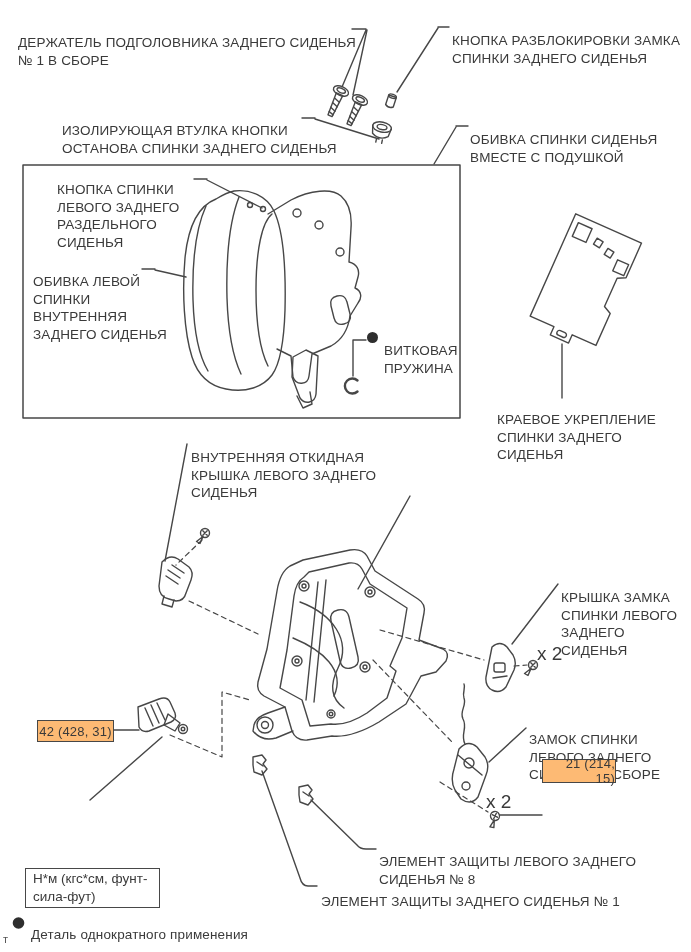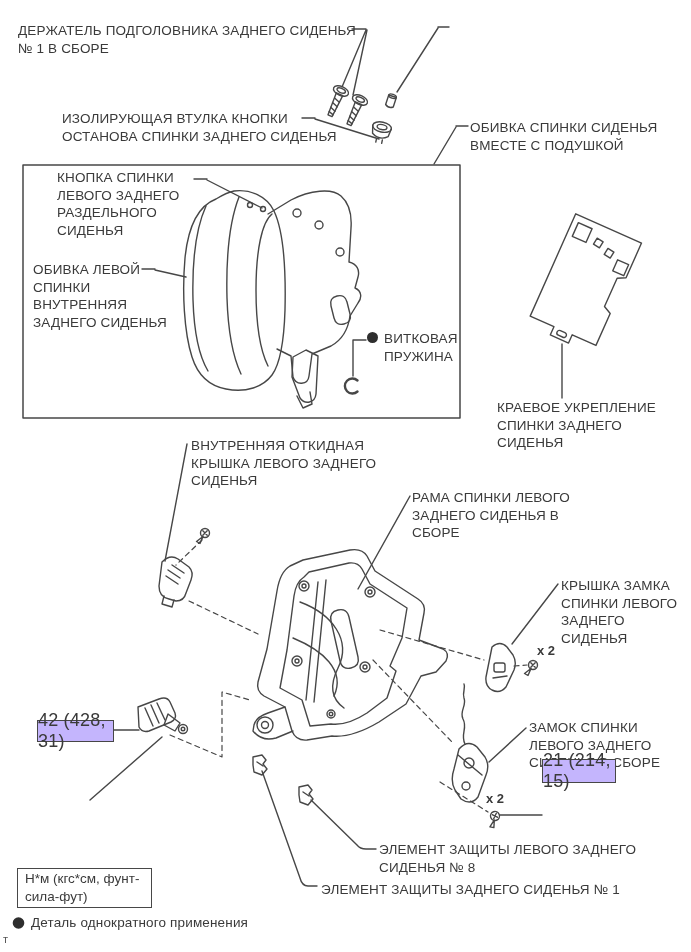--- a/index.html
+++ b/index.html
@@ -3,31 +3,31 @@
 <meta charset="utf-8">
 <style>
   html,body{margin:0;padding:0;background:#ffffff;}
   .canvas{
     position:relative;width:691px;height:952px;background:#ffffff;
     font-family:"Liberation Sans",sans-serif;color:#3a3a3a;overflow:hidden;
   }
   .art{position:absolute;left:0;top:0;}
   .lbl{
     position:absolute;font-size:13.5px;line-height:17.5px;
-    white-space:pre-line;letter-spacing:0.15px;
-  }
-  .qty{position:absolute;font-size:13px;font-weight:bold;}
+    white-space:pre-line;letter-spacing:0.15px;margin-top:12px;
+  }
+  .qty{position:absolute;font-size:19px;}
   .tqbox{
-    position:absolute;border:1.5px solid #474747;background:#c4b5fd;
+    position:absolute;border:1.5px solid #474747;background:#fdba74;
     display:flex;align-items:center;justify-content:center;
-    font-size:18px;letter-spacing:0.2px;
+    font-size:13px;letter-spacing:0.2px;text-align:right;
   }
   .legendbox{
     position:absolute;border:1.5px solid #474747;background:#fff;
-    font-size:13.5px;line-height:17.5px;white-space:pre-line;padding:1px 0 1px 7px;
+    font-size:13.5px;line-height:17.5px;white-space:pre-line;padding:1px 0 1px 7px;margin-left:8px;
   }
   .corner{position:absolute;font-size:11px;color:#555;}
   svg *{vector-effect:non-scaling-stroke;}
 </style>
 </head>
 <body>
 
 <div class="canvas">
 
   <svg class="art" width="691" height="952" viewBox="0 0 691 952" fill="none" stroke="#474747" stroke-width="1.4" stroke-linejoin="round" stroke-linecap="round">
@@ -189,43 +189,42 @@
     <g>
       <path d="M299,787 l9,-2 l4,5 l-3,4 l4,5 l-5,6 l-8,-3 l-1,-7 z"></path>
       <path d="M303,792 l6,4"></path>
     </g>
 
     <circle cx="18.5" cy="923" r="5.8" fill="#2e2e2e" stroke="none"></circle>
   </svg>
 
   <div class="lbl" style="left:18px;top:22px">ДЕРЖАТЕЛЬ ПОДГОЛОВНИКА ЗАДНЕГО СИДЕНЬЯ
 № 1 В СБОРЕ</div>
+  <div class="lbl" style="left:452px;top:20px">КНОПКА РАЗБЛОКИРОВКИ ЗАМКА
+СПИНКИ ЗАДНЕГО СИДЕНЬЯ</div>
   <div class="lbl" style="left:62px;top:110px">ИЗОЛИРУЮЩАЯ ВТУЛКА КНОПКИ
 ОСТАНОВА СПИНКИ ЗАДНЕГО СИДЕНЬЯ</div>
   <div class="lbl" style="left:470px;top:119px">ОБИВКА СПИНКИ СИДЕНЬЯ
 ВМЕСТЕ С ПОДУШКОЙ</div>
   <div class="lbl" style="left:57px;top:169px">КНОПКА СПИНКИ
 ЛЕВОГО ЗАДНЕГО
 РАЗДЕЛЬНОГО
 СИДЕНЬЯ</div>
   <div class="lbl" style="left:33px;top:261px">ОБИВКА ЛЕВОЙ
 СПИНКИ
 ВНУТРЕННЯЯ
 ЗАДНЕГО СИДЕНЬЯ</div>
   <div class="lbl" style="left:384px;top:330px">ВИТКОВАЯ
 ПРУЖИНА</div>
   <div class="lbl" style="left:497px;top:399px">КРАЕВОЕ УКРЕПЛЕНИЕ
 СПИНКИ ЗАДНЕГО
 СИДЕНЬЯ</div>
   <div class="lbl" style="left:191px;top:437px">ВНУТРЕННЯЯ ОТКИДНАЯ
 КРЫШКА ЛЕВОГО ЗАДНЕГО
 СИДЕНЬЯ</div>
-  <div class="lbl" style="left:412px;top:489px">РАМА СПИНКИ ЛЕВОГО
-ЗАДНЕГО СИДЕНЬЯ В
-СБОРЕ</div>
   <div class="lbl" style="left:561px;top:577px">КРЫШКА ЗАМКА
 СПИНКИ ЛЕВОГО
 ЗАДНЕГО
 СИДЕНЬЯ</div>
   <div class="lbl" style="left:529px;top:719px">ЗАМОК СПИНКИ
 ЛЕВОГО ЗАДНЕГО
 СИДЕНЬЯ В СБОРЕ</div>
   <div class="lbl" style="left:379px;top:841px">ЭЛЕМЕНТ ЗАЩИТЫ ЛЕВОГО ЗАДНЕГО
 СИДЕНЬЯ № 8</div>
   <div class="lbl" style="left:321px;top:881px">ЭЛЕМЕНТ ЗАЩИТЫ ЗАДНЕГО СИДЕНЬЯ № 1</div>

